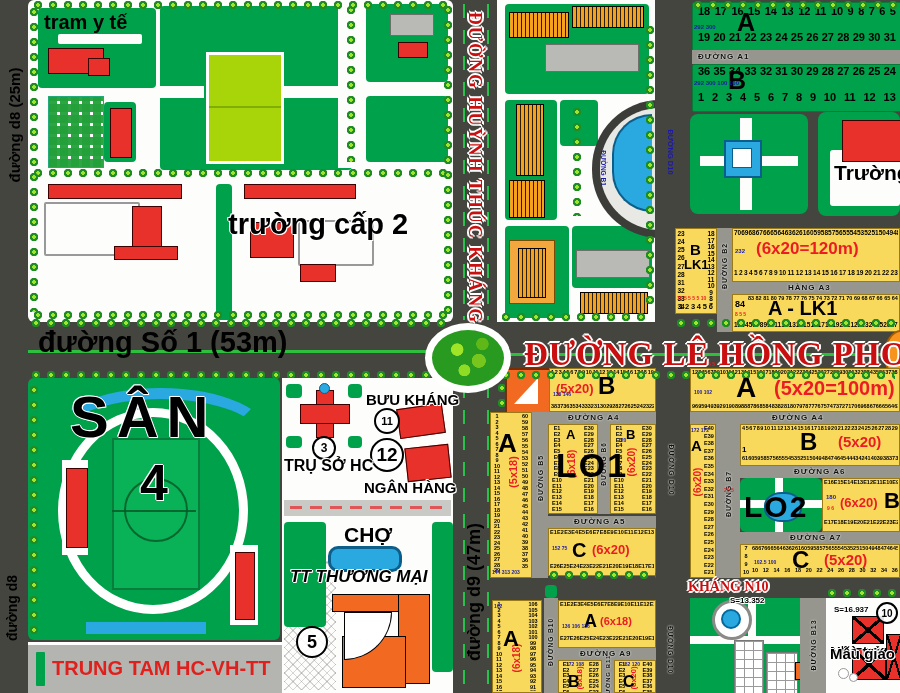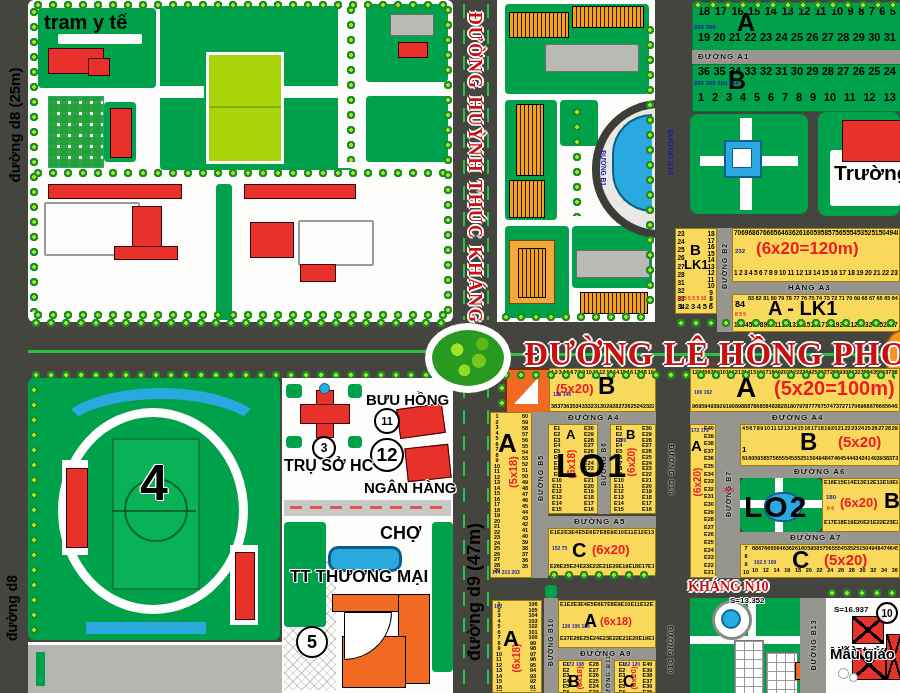--- a/index.html
+++ b/index.html
@@ -89,22 +89,24 @@
   <div class="abs trees-v" style="left:346px;top:4px;height:158px;"></div>
   <div class="abs grn" style="left:366px;top:4px;width:82px;height:78px;"></div>
   <div class="abs gray-b" style="left:390px;top:14px;width:42px;height:20px;"></div>
   <div class="abs red-b" style="left:398px;top:42px;width:28px;height:14px;"></div>
   <div class="abs grn" style="left:366px;top:96px;width:82px;height:66px;"></div>
   <div class="abs trees-h" style="left:32px;top:0;width:418px;"></div>
   <div class="abs trees-h" style="left:32px;top:168px;width:415px;"></div>
   <div class="abs trees-h" style="left:32px;top:310px;width:418px;"></div>
   <div class="abs trees-v" style="left:29px;top:6px;height:306px;"></div>
   <div class="abs lbl z5" style="left:44px;top:12px;font-size:20px;">tram y tế</div>
+  <div class="abs lbl z5 halo" style="left:228px;top:210px;font-size:29px;">trường cấp 2</div>
 
   <div class="abs gline" style="left:28px;top:350px;width:430px;height:3px;"></div>
+  <div class="abs lbl z5" style="left:38px;top:328px;font-size:29px;">đường Số 1 (53m)</div>
   <div class="abs trees-h" style="left:30px;top:318px;width:420px;"></div>
   <div class="abs trees-h" style="left:30px;top:370px;width:423px;"></div>
 
   <div class="abs dash-v" style="left:463px;top:4px;height:316px;"></div>
   <div class="abs dash-v" style="left:487px;top:4px;height:316px;"></div>
   <div class="vlab avenue z5" style="left:475px;top:168px;font-size:18px;letter-spacing:2px;">ĐƯỜNG HUỲNH THÚC KHÁNG</div>
   <div class="abs trees-v" style="left:443px;top:4px;height:312px;"></div>
   <div class="abs trees-v" style="left:497px;top:4px;height:310px;"></div>
 
   <div class="abs wh" style="left:497px;top:0;width:158px;height:322px;border-radius:0;"></div>
@@ -381,56 +383,58 @@
   <div class="abs" style="left:50px;top:388px;width:200px;height:90px;border-top:11px solid #2aa9e0;border-left:11px solid transparent;border-right:11px solid transparent;border-radius:50% 50% 0 0;"></div>
   <div class="abs" style="left:58px;top:408px;width:172px;height:188px;border:9px solid #fff;border-radius:50%;"></div>
   <div class="abs" style="left:62px;top:460px;width:26px;height:95px;background:#fff;"></div>
   <div class="abs red-b" style="left:66px;top:468px;width:20px;height:78px;"></div>
   <div class="abs" style="left:112px;top:438px;width:84px;height:148px;background:#0ab257;border:2px solid #0a7d3c;"></div>
   <div class="abs" style="left:124px;top:478px;width:60px;height:60px;border:2px solid rgba(6,90,40,.85);border-radius:50%;"></div>
   <div class="abs" style="left:112px;top:510px;width:84px;height:2px;background:rgba(6,90,40,.85);"></div>
   <div class="abs" style="left:230px;top:545px;width:28px;height:80px;background:#fff;"></div>
   <div class="abs red-b" style="left:235px;top:552px;width:18px;height:66px;"></div>
   <div class="abs" style="left:86px;top:622px;width:120px;height:12px;background:#2aa9e0;"></div>
+  <div class="abs lbl z6 halo" style="left:70px;top:388px;font-size:58px;letter-spacing:8px;">SÂN</div>
   <div class="abs lbl z6 halo" style="left:140px;top:458px;font-size:50px;">4</div>
   <div class="abs trees-v" style="left:29px;top:384px;height:250px;"></div>
 
   <div class="abs" style="left:28px;top:642px;width:258px;height:51px;background:#b4b4b0;border-top:3px solid #fff;"></div>
   <div class="abs grn" style="left:36px;top:652px;width:9px;height:34px;border-radius:1px;"></div>
+  <div class="abs lbl z5" style="left:52px;top:658px;font-size:20px;color:#e0201c;">TRUNG TAM HC-VH-TT</div>
 
   <div class="abs wh" style="left:282px;top:378px;width:171px;height:315px;border-radius:0;"></div>
   <div class="abs hatch" style="left:284px;top:560px;width:52px;height:130px;"></div>
   <div class="abs grn" style="left:286px;top:384px;width:16px;height:14px;"></div>
   <div class="abs grn" style="left:348px;top:384px;width:14px;height:14px;"></div>
   <div class="abs grn" style="left:286px;top:436px;width:16px;height:12px;"></div>
   <div class="abs grn" style="left:348px;top:436px;width:14px;height:12px;"></div>
   <div class="abs red-b" style="left:316px;top:390px;width:16px;height:46px;"></div>
   <div class="abs red-b" style="left:300px;top:404px;width:48px;height:18px;"></div>
   <div class="abs" style="left:319px;top:383px;width:9px;height:9px;background:#2aa9e0;border-radius:50%;border:1px solid #0b5f8a;"></div>
   <div class="abs circ z3" style="left:312px;top:436px;width:20px;height:20px;font-size:12px;">
       <span>3</span>
     </div>
   <div class="abs lbl z5 halo" style="left:284px;top:458px;font-size:16px;">TRỤ SỞ HC</div>
-  <div class="abs lbl z5 halo" style="left:366px;top:392px;font-size:15px;">BƯU HỒNG</div>
+  <div class="abs lbl z5 halo" style="left:366px;top:392px;font-size:15px;">BƯU KHÁNG</div>
   <div class="abs circ z3" style="left:374px;top:408px;width:22px;height:22px;font-size:11px;">
       <span>11</span>
     </div>
   <div class="abs red-b" style="left:398px;top:406px;width:44px;height:28px;transform:rotate(-8deg);"></div>
   <div class="abs circ z3" style="left:370px;top:438px;width:30px;height:30px;font-size:19px;">
       <span>12</span>
     </div>
   <div class="abs red-b" style="left:406px;top:446px;width:42px;height:32px;transform:rotate(-6deg);"></div>
   <div class="abs lbl z5 halo" style="left:364px;top:480px;font-size:15px;">NGÂN HÀNG</div>
   <div class="abs" style="left:284px;top:500px;width:167px;height:16px;background:#c9c9c5;"></div>
   <div class="abs" style="left:290px;top:506px;width:155px;height:3px;background-image:repeating-linear-gradient(90deg,#e05555 0 12px,transparent 12px 20px);"></div>
   <div class="abs grn" style="left:284px;top:522px;width:42px;height:105px;"></div>
   <div class="abs grn" style="left:432px;top:522px;width:21px;height:150px;"></div>
-  <div class="abs lbl z5 halo" style="left:344px;top:524px;font-size:18px;margin-left:36px;">CHỢ</div>
+  <div class="abs lbl z5 halo" style="left:344px;top:524px;font-size:21px;">CHỢ</div>
   <div class="abs pool" style="left:328px;top:546px;width:68px;height:20px;border-radius:10px;border-width:3px;"></div>
-  <div class="abs lbl z5 halo" style="left:290px;top:568px;font-size:17px;">TT THƯƠNG MẠI</div>
+  <div class="abs lbl z5 halo" style="left:290px;top:568px;font-size:17px;font-style:italic;">TT THƯƠNG MẠI</div>
   <div class="abs" style="left:332px;top:594px;width:96px;height:16px;background:#f26a22;border:1.5px solid #000;"></div>
   <div class="abs" style="left:398px;top:594px;width:30px;height:88px;background:#f26a22;border:1.5px solid #000;"></div>
   <div class="abs" style="left:342px;top:636px;width:62px;height:50px;background:#f26a22;border:1.5px solid #000;"></div>
   <div class="abs" style="left:344px;top:612px;width:46px;height:46px;background:#fff;border:1.5px solid #000;border-radius:0 0 100% 0;"></div>
   <div class="abs circ z3" style="left:296px;top:626px;width:28px;height:28px;font-size:18px;">
       <span>5</span>
     </div>
 
   <div class="abs" style="left:505px;top:368px;width:44px;height:44px;background:#f26a22;border:2px solid #7a2d00;"></div>
   <div class="abs" style="left:514px;top:378px;width:0;height:0;border-bottom:26px solid #fff;border-left:24px solid transparent;"></div>

